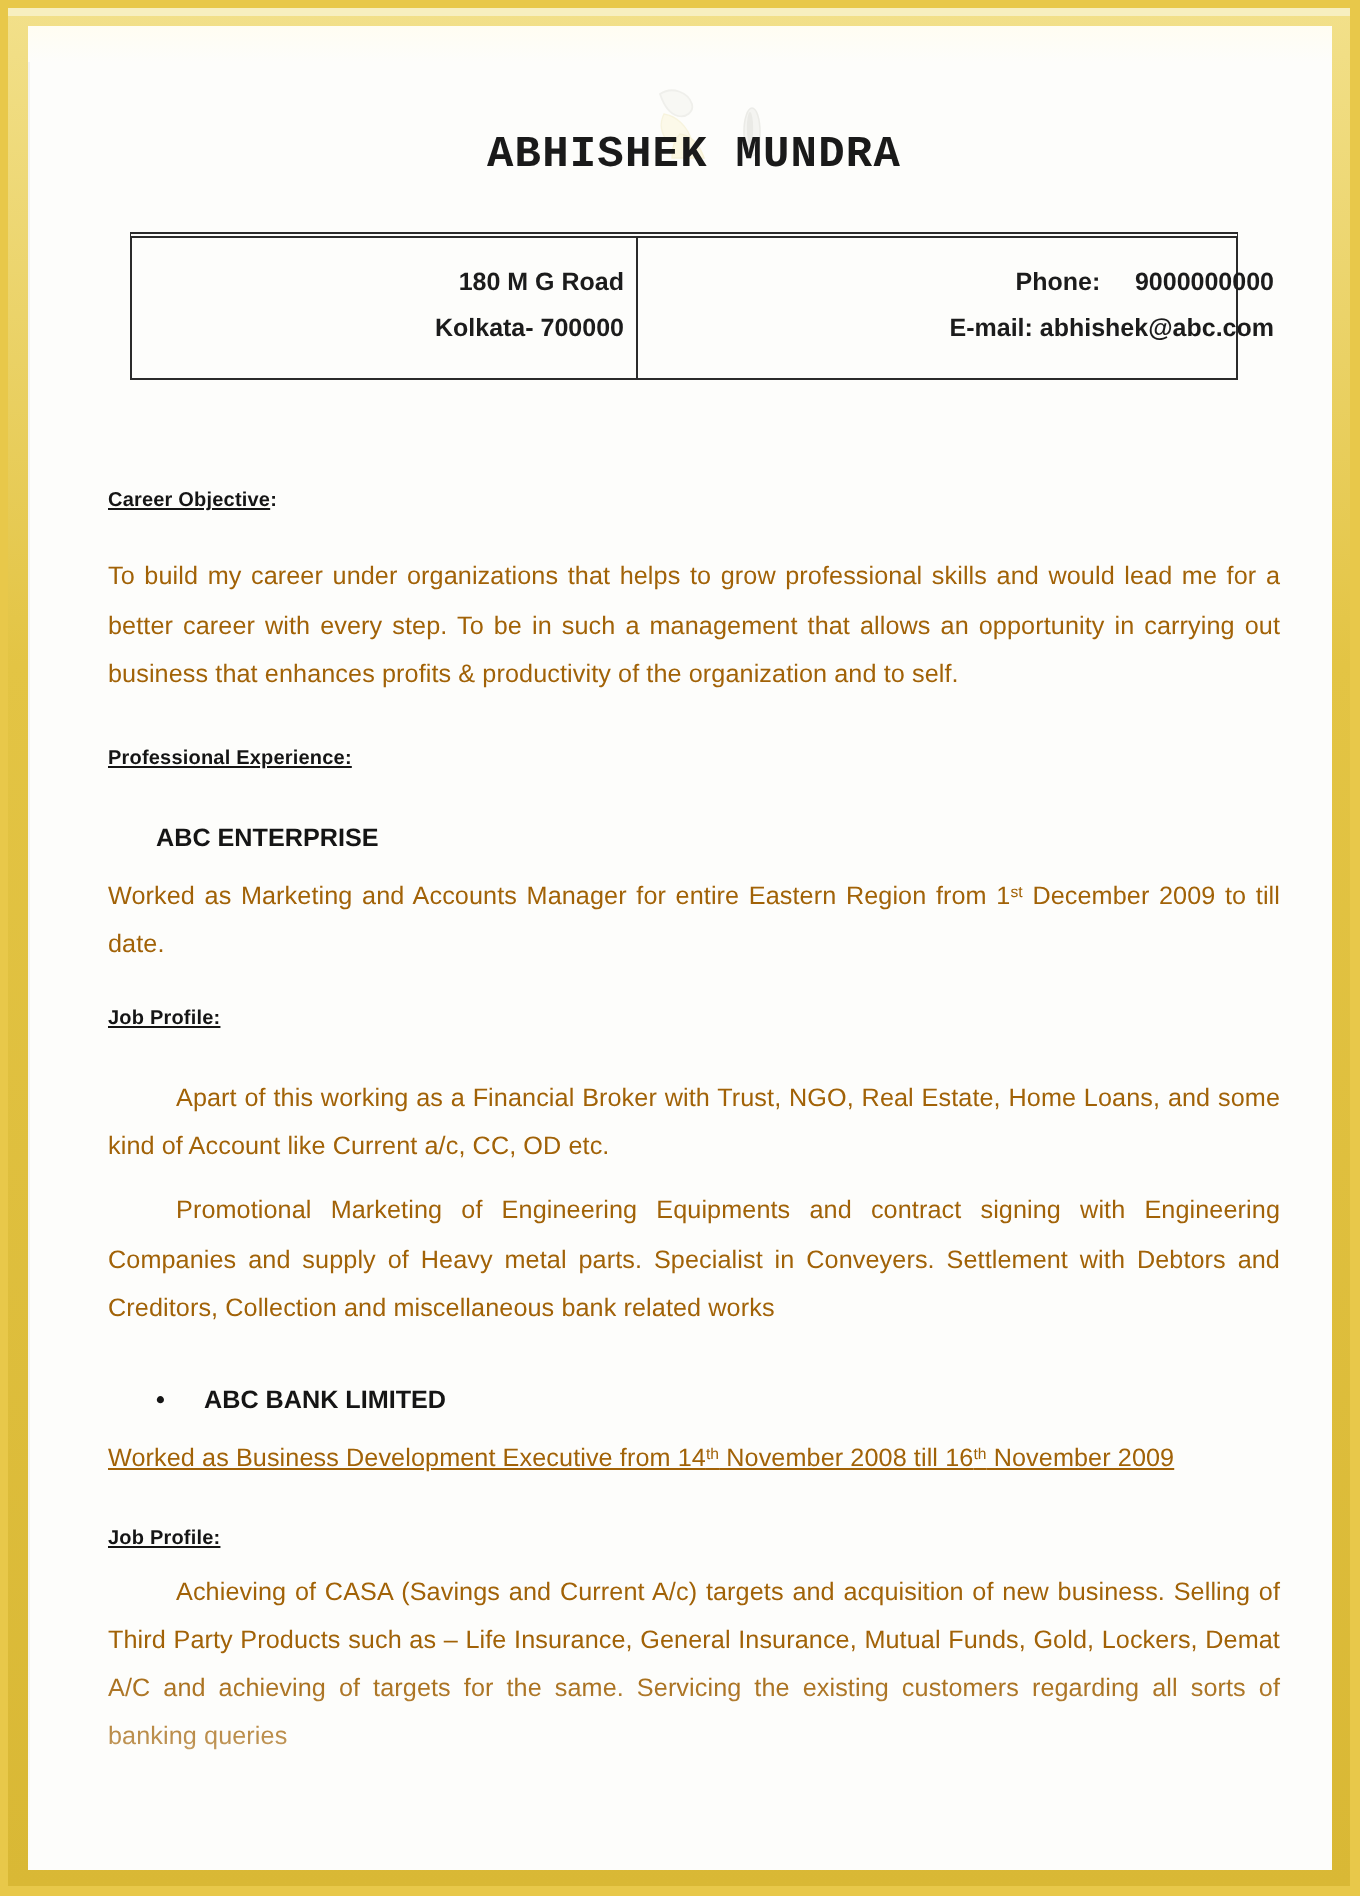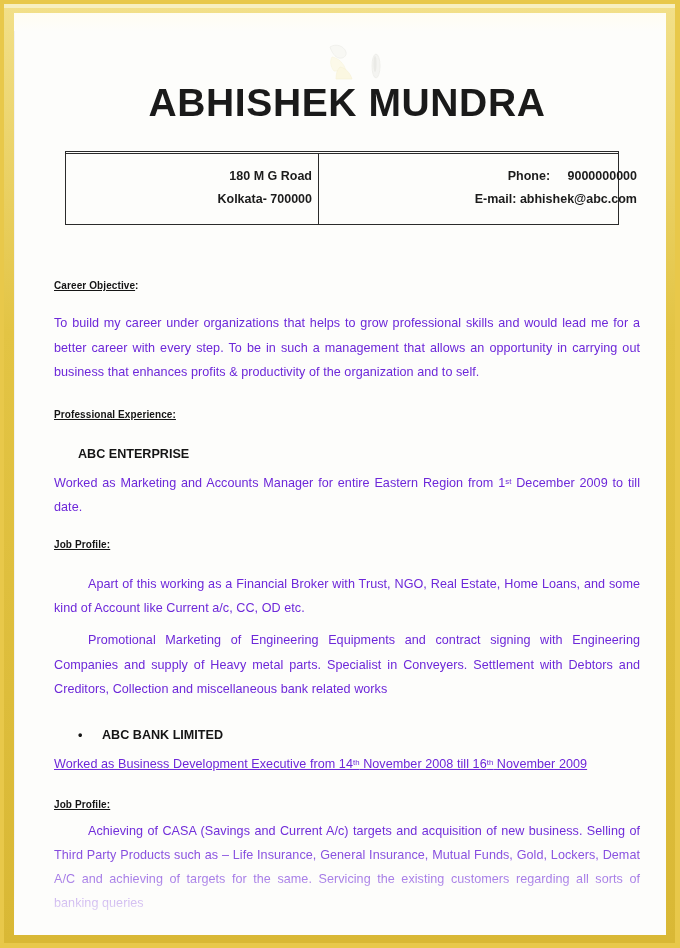--- a/index.html
+++ b/index.html
@@ -69,27 +69,27 @@
   .content {
     position: absolute;
     left: 40px;
     top: 0;
     width: 586px;
     color: #1c1c1c;
   }
 
   .doc-title {
     margin: 0;
-    padding-top: 68px;
+    padding-top: 52px;
     text-align: center;
-    font-size: 39px;
+    font-size: 22px;
     font-weight: bold;
     letter-spacing: 0.6px;
     color: #1a1a1a;
-    font-family: Liberation Sans, sans-serif;
+    font-family: Liberation Mono, monospace;
   }
 
   
   .contact-table {
     margin-top: 26px;
     margin-left: 11px;
     width: 554px;
     border: 1px solid #2b2b2b;
     border-top: 3px double #2b2b2b;
     border-collapse: separate;
@@ -124,21 +124,21 @@
     letter-spacing: 0.1px;
   }
   .section-heading .u { text-decoration: underline; }
 
   
   .body-text {
     margin: 0;
     font-size: 12.6px;
     line-height: 24.3px;
     text-align: justify;
-    color: #6d28d9;
+    color: #a16207;
     letter-spacing: 0.05px;
   }
   .body-text.indent { text-indent: 34px; }
 
   .company-name {
     margin: 0;
     font-size: 12.6px;
     font-weight: bold;
     color: #151515;
   }

